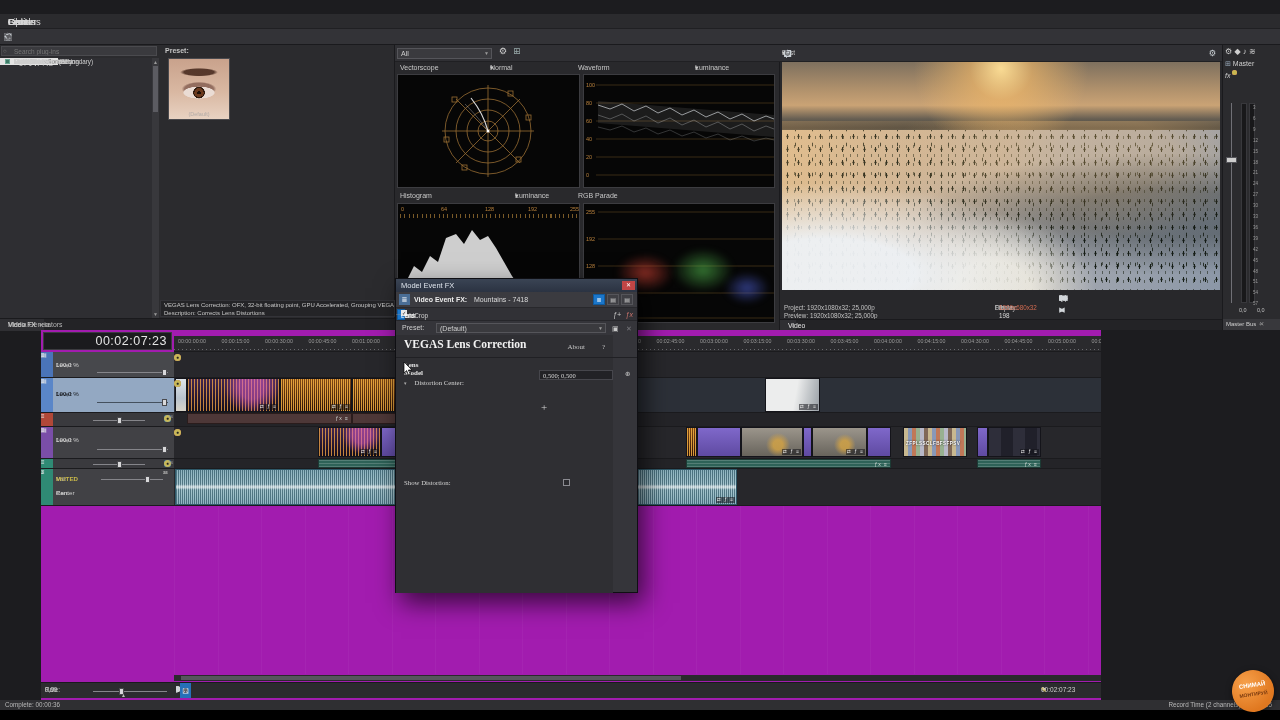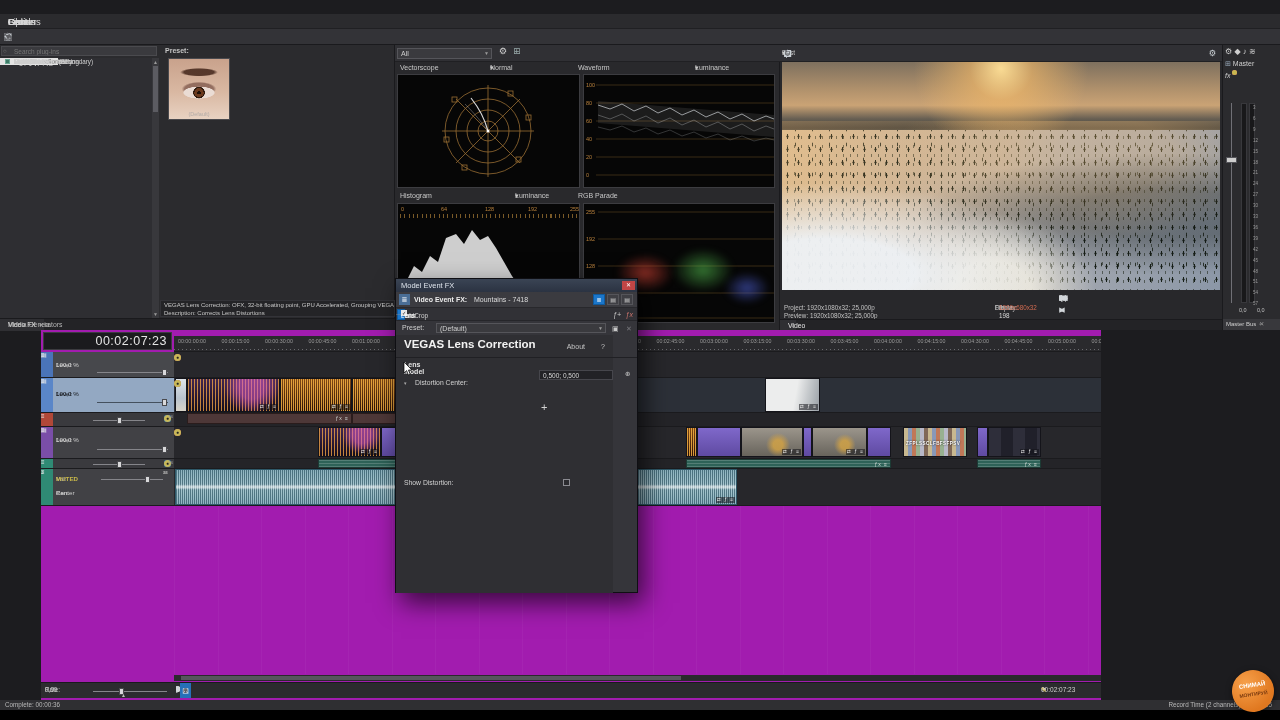--- a/index.html
+++ b/index.html
@@ -155,21 +155,21 @@
   .drow2{left:0;top:13px;width:241px;height:16px;background:#3b3b40;border-bottom:1px solid #28282c;font-size:7px;line-height:16px;}
   .devicon{left:3px;top:2px;width:11px;height:11px;background:#4a6e96;color:#fff;font-size:7px;line-height:11px;text-align:center;}
   .dbtn{top:2px;width:12px;height:11px;background:#3f3f44;border:1px solid #55555a;color:#cfcfcf;font-size:6px;line-height:10px;text-align:center;}
   .dbtn.on{background:#1b76ca;border-color:#0f5a9e;color:#fff;}
   .dchain{left:0;top:29px;width:241px;height:13px;background:#313136;border-bottom:1px solid #26262a;font-size:6.4px;line-height:13px;}
   .chip{position:relative;display:inline-block;height:11px;line-height:11px;background:#3d3d42;border:1px solid #26262b;padding:0 3px;margin:0 1px;vertical-align:top;margin-top:1px;color:#d4d4d4;}
   .chip.on{background:#1b76ca;border-color:#0f5a9e;color:#fff;}
   .cb{display:inline-block;width:6px;height:6px;background:#e8e8e8;color:#222;font-size:5px;line-height:6px;text-align:center;margin-right:2px;vertical-align:-1px;}
   .conn{display:inline-block;color:#909090;font-size:5px;vertical-align:top;line-height:13px;}
   .dpreset{left:0;top:42px;width:241px;height:14px;background:#35353a;font-size:7px;line-height:14px;}
-  .dbody{left:0;top:56px;width:217px;height:258px;background:#2f2f33;}
+  .dbody{left:0;top:56px;width:217px;height:258px;background:#2f2f33;font-family:Liberation Serif, serif;}
   .dhead{left:8px;top:3px;font-size:11.5px;font-weight:bold;color:#f2f2f2;}
   .dsep{left:0;top:22px;width:241px;height:1px;background:#202024;}
   .dsect{left:8px;top:26px;font-size:7px;font-weight:bold;color:#e4e4e4;}
   .dlabel{font-size:6.8px;color:#d2d2d2;}
   .dvalbox{left:143px;width:74px;height:10px;background:#222226;border:1px solid #46464c;font-size:6.5px;line-height:9px;padding-left:3px;color:#d8d8d8;}
   .danim{left:229px;font-size:6.5px;color:#c9c9c9;}
   .dchk{left:167px;top:1px;width:7px;height:7px;background:#2a2a2e;border:1px solid #8a8a90;}
   .cross{font-size:11px;color:#d4d4d4;}
   
   .watermark{left:1232px;top:670px;width:42px;height:42px;border-radius:50%;z-index:60;

